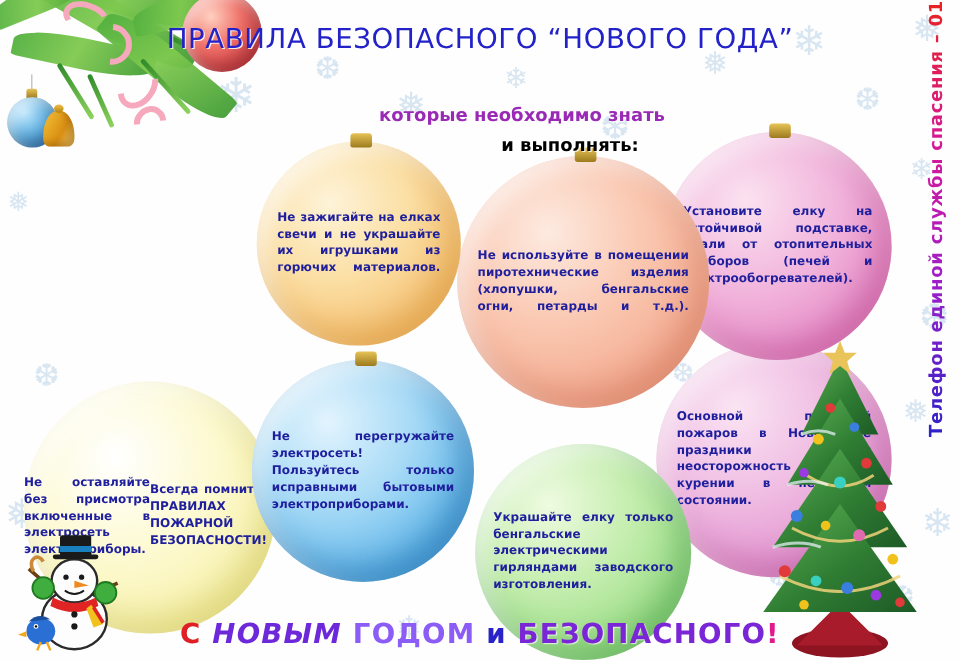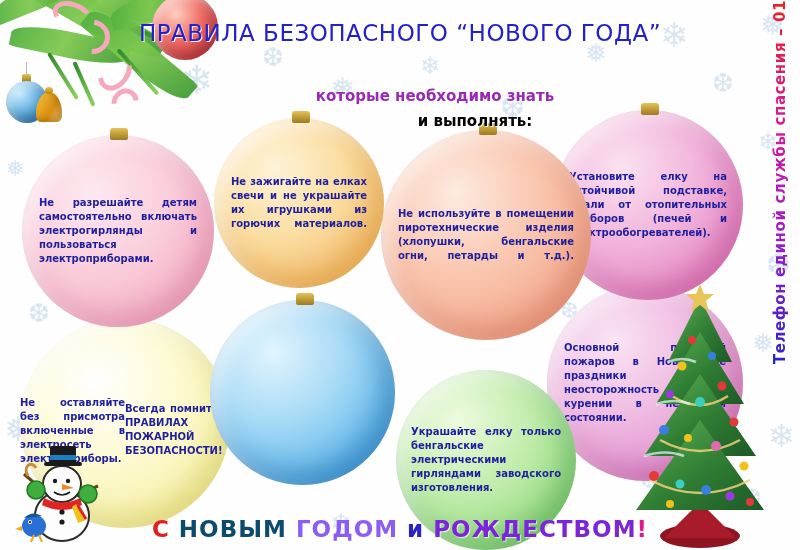--- a/index.html
+++ b/index.html
@@ -121,21 +121,21 @@
     bottom: 8px; left: 0; width: 800px;
     text-align: center;
     font-family: "DejaVu Sans", sans-serif;
     font-weight: 700;
     font-size: 23px;
     letter-spacing: 1px;
     z-index: 60;
     text-shadow: 1px 1px 1px rgba(255,255,255,.75);
   }
   .greeting .g1 { color:#e01f24; }
-  .greeting .g2 { color:#0c4a6e; }
+  .greeting .g2 { color:#6d28d9;font-style:italic; }
   .greeting .g3 { color:#8b5cf6; }
   .greeting .g4 { color:#2b21c9; }
   .greeting .g5 { color:#7b26d6; }
   .greeting .g6 { color:#e0198e; }
 
   
   .vert {
     position: absolute;
     right: 2px; top: 0;
     height: 540px; width: 36px;
@@ -220,26 +220,20 @@
   <div class="ribbon" style="left:76px;top:20px;width:34px;height:34px;transform:rotate(140deg);"></div>
   <div class="ribbon" style="left:100px;top:52px;width:30px;height:40px;transform:rotate(215deg);"></div>
   <div class="ribbon" style="left:112px;top:88px;width:26px;height:28px;transform:rotate(40deg);"></div>
 
   <div class="bell" style="left:36px;top:92px;"></div>
 
   <div class="title">ПРАВИЛА БЕЗОПАСНОГО “НОВОГО ГОДА”</div>
   <div class="subtitle sub2">которые необходимо знать</div>
   <div class="subtitle sub3">и выполнять:</div>
 
-  <div class="bubble" style="left:22px;top:135px;width:192px;height:192px;z-index:20;
-              background:radial-gradient(circle at 36% 30%, #fde9ef 0%, #fbd1de 38%, #f3a2bb 100%);
-              box-shadow: inset -10px -12px 26px rgba(190,90,130,.35), inset 8px 8px 18px rgba(255,255,255,.75);">
-    <div class="orn-cap" style="left:88px;top:-7px;width:18px;height:12px;border-radius:3px 3px 2px 2px;"></div>
-    <div class="btext" style="width:158px;">Не разрешайте детям самостоятельно включать электрогирлянды и пользоваться электроприборами.</div>
-  </div>
 
   <div class="bubble" style="left:214px;top:118px;width:170px;height:170px;z-index:22;
               background:radial-gradient(circle at 36% 30%, #fef3d8 0%, #fbdfa4 40%, #f2ab52 100%);
               box-shadow: inset -10px -12px 24px rgba(190,120,20,.32), inset 8px 8px 16px rgba(255,255,255,.7);">
     <div class="orn-cap" style="left:78px;top:-7px;width:18px;height:12px;border-radius:3px 3px 2px 2px;"></div>
     <div class="btext" style="width:136px;">Не зажигайте на елках свечи и не украшайте их игрушками из горючих материалов.</div>
   </div>
 
   <div class="bubble" style="left:381px;top:130px;width:210px;height:210px;z-index:21;
               background:radial-gradient(circle at 36% 30%, #fdeae0 0%, #fac7b0 40%, #ee9478 100%);
@@ -259,20 +253,21 @@
               background:radial-gradient(circle at 36% 30%, #ffffff 0%, #fdfad3 40%, #f5ec90 100%);
               box-shadow: inset -10px -12px 26px rgba(170,160,30,.3), inset 8px 8px 18px rgba(255,255,255,.8);">
     <div class="btext" style="width:168px;margin-top:16px;">Не оставляйте без присмотра включенные в электросеть электроприборы.</div>
     <div class="btext" style="width:168px;margin-top:14px;">Всегда помните о ПРАВИЛАХ ПОЖАРНОЙ БЕЗОПАСНОСТИ!</div>
   </div>
 
   <div class="bubble" style="left:210px;top:300px;width:185px;height:185px;z-index:24;
               background:radial-gradient(circle at 34% 28%, #e2f4fe 0%, #a9dbf6 38%, #2f9ee4 100%);
               box-shadow: inset -10px -12px 26px rgba(10,80,140,.4), inset 8px 8px 18px rgba(255,255,255,.7);">
     <div class="orn-cap" style="left:86px;top:-7px;width:18px;height:12px;border-radius:3px 3px 2px 2px;"></div>
+    <div class="btext" style="width:152px;">Не перегружайте электросеть! Пользуйтесь только исправными бытовыми электроприборами.</div>
   </div>
 
   <div class="bubble" style="left:396px;top:370px;width:180px;height:180px;z-index:26;
               background:radial-gradient(circle at 34% 28%, #eefbe0 0%, #c6eeb0 38%, #7ed36a 100%);
               box-shadow: inset -10px -12px 26px rgba(30,120,40,.34), inset 8px 8px 18px rgba(255,255,255,.7);">
     <div class="btext" style="width:150px;">Украшайте елку только бенгальские электрическими гирляндами заводского изготовления.</div>
   </div>
 
   <div class="bubble" style="left:547px;top:285px;width:196px;height:196px;z-index:19;
               background:radial-gradient(circle at 34% 28%, #fae4f3 0%, #f0bee3 38%, #d974c1 100%);
@@ -365,20 +360,20 @@
       <path d="M26 124 q18 -6 34 0" stroke="#eef6ff" stroke-width="2.5" fill="none" opacity=".7"></path>
       <path d="M14 176 q22 -7 40 0" stroke="#eef6ff" stroke-width="2.5" fill="none" opacity=".7"></path>
     </svg>
   </div>
 
   <div class="greeting">
     <span class="g1">С</span>
     <span class="g2">НОВЫМ</span>
     <span class="g3">ГОДОМ</span>
     <span class="g4">и</span>
-    <span class="g5">РОЖДЕСТВОМ</span><span class="g6">!</span>
+    <span class="g5">БЕЗОПАСНОГО</span><span class="g6">!</span>
   </div>
 
   <div class="vert">
     <span>Телефон единой службы спасения – 01</span>
   </div>
 
 </div>
 
 </body></html>

